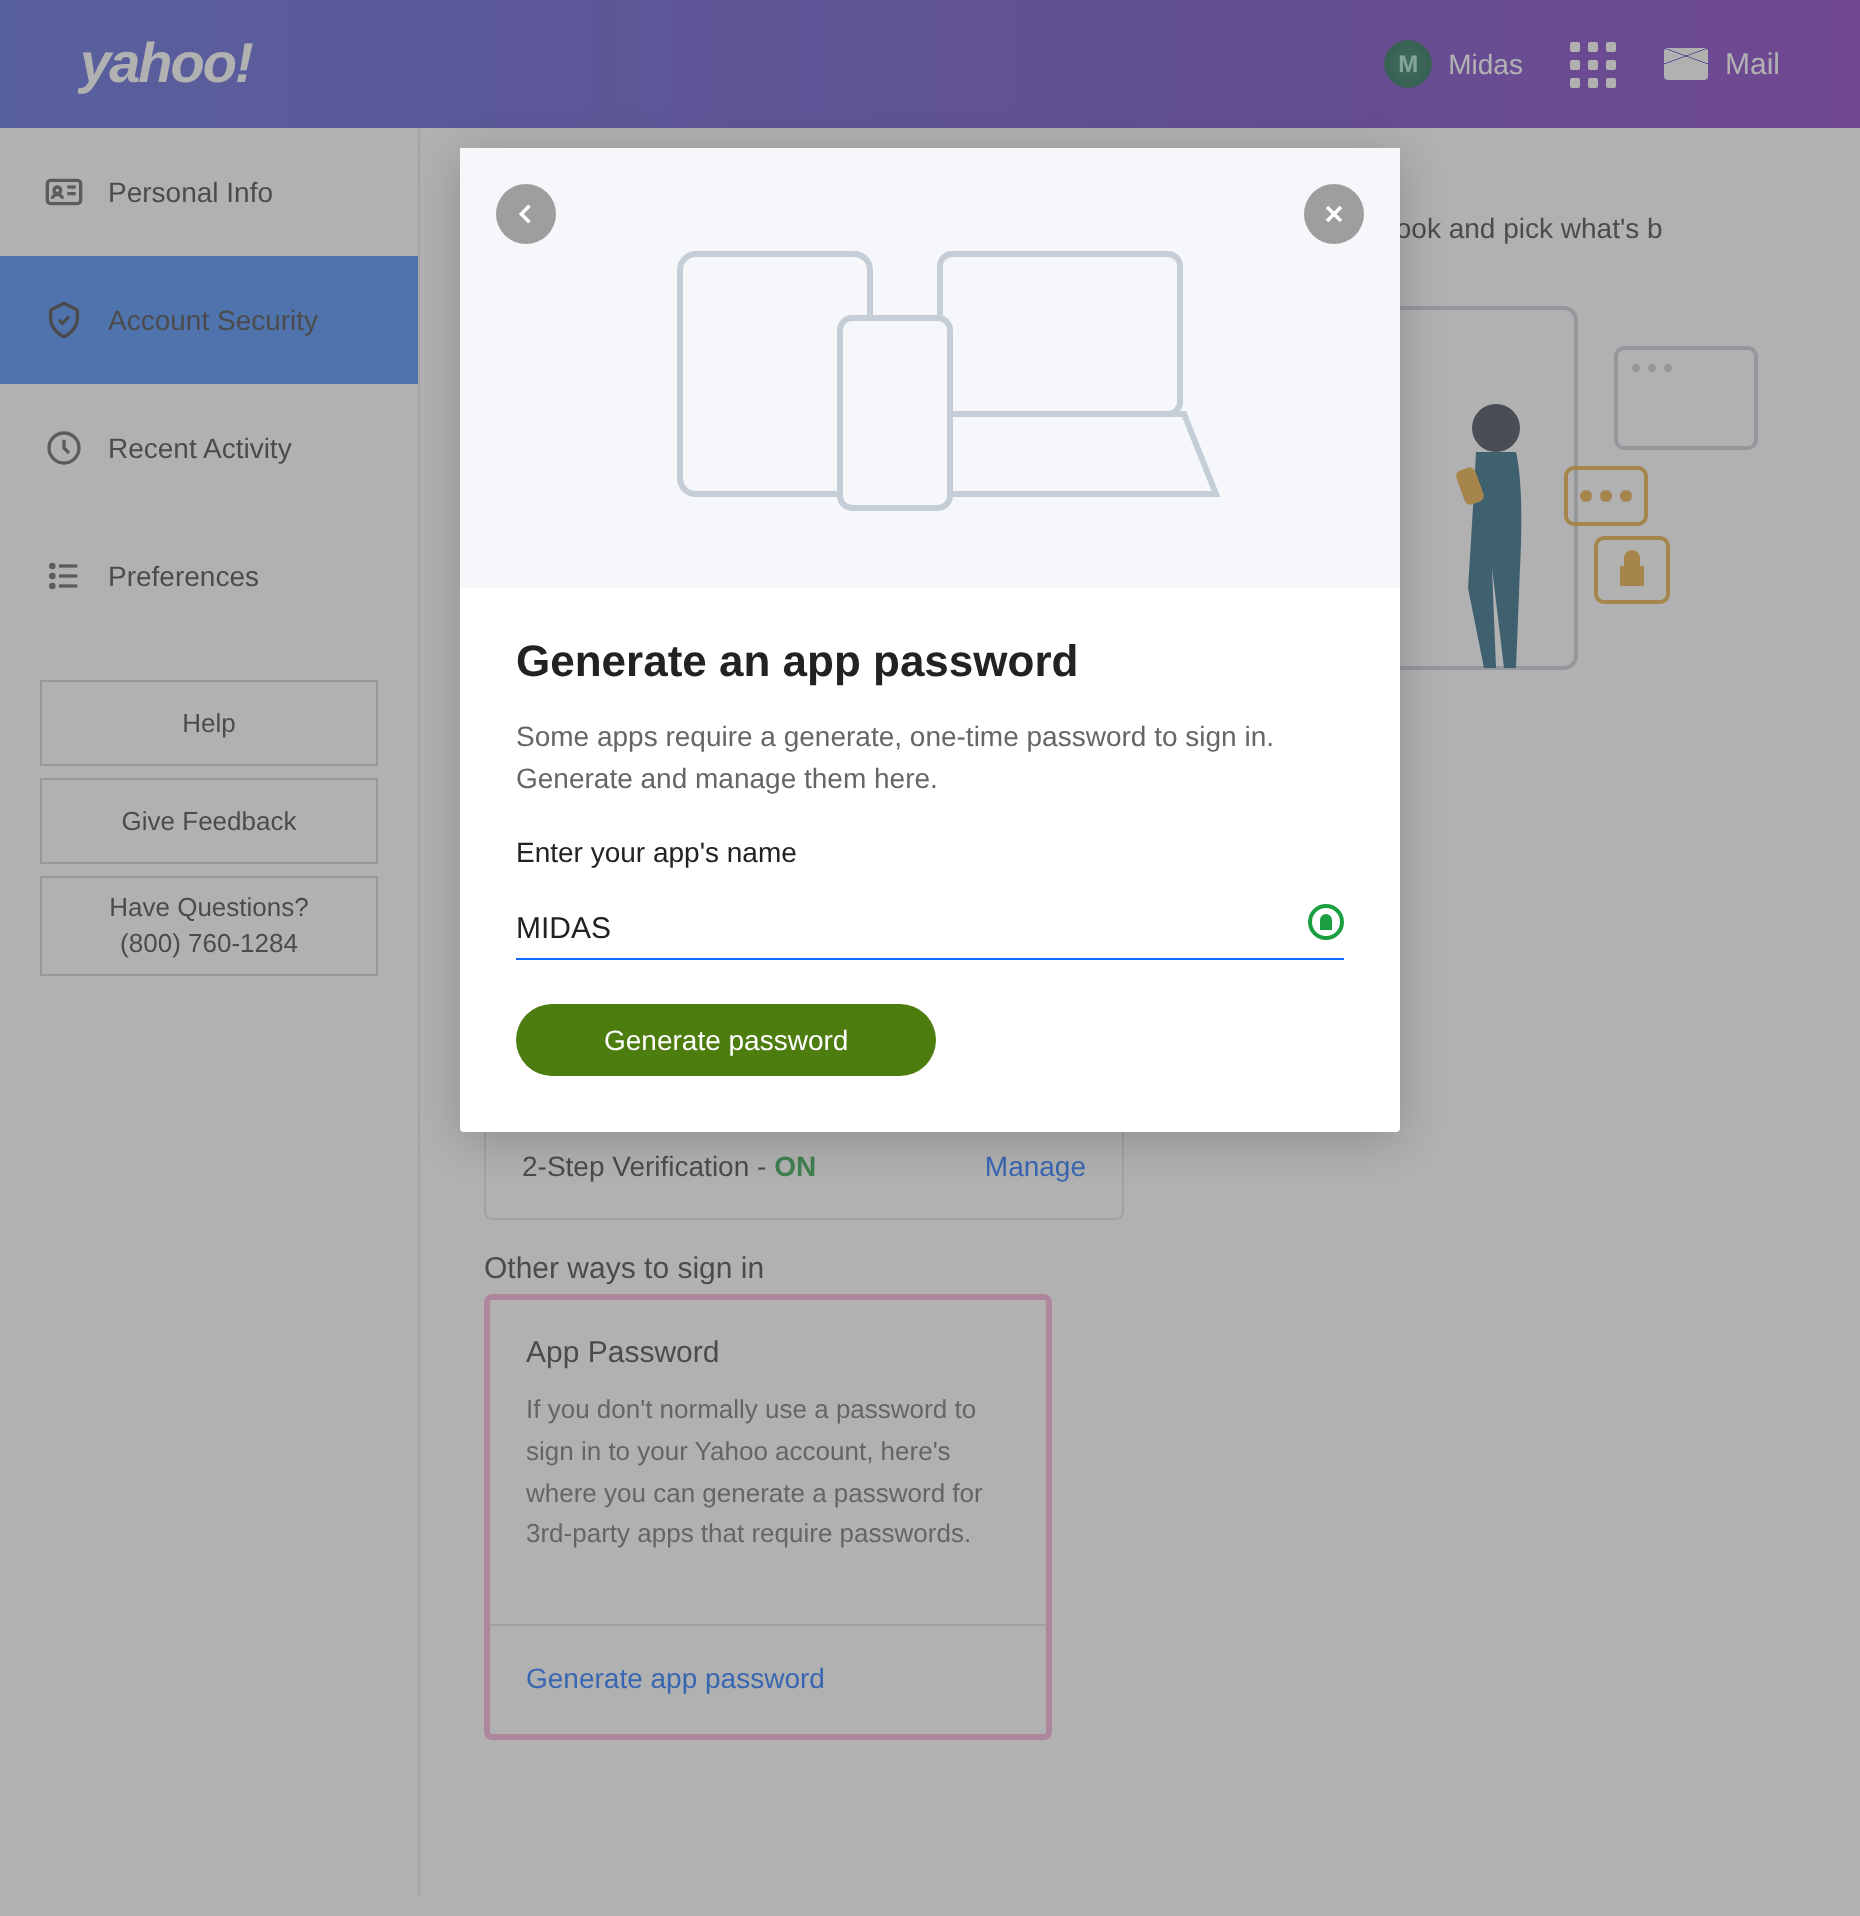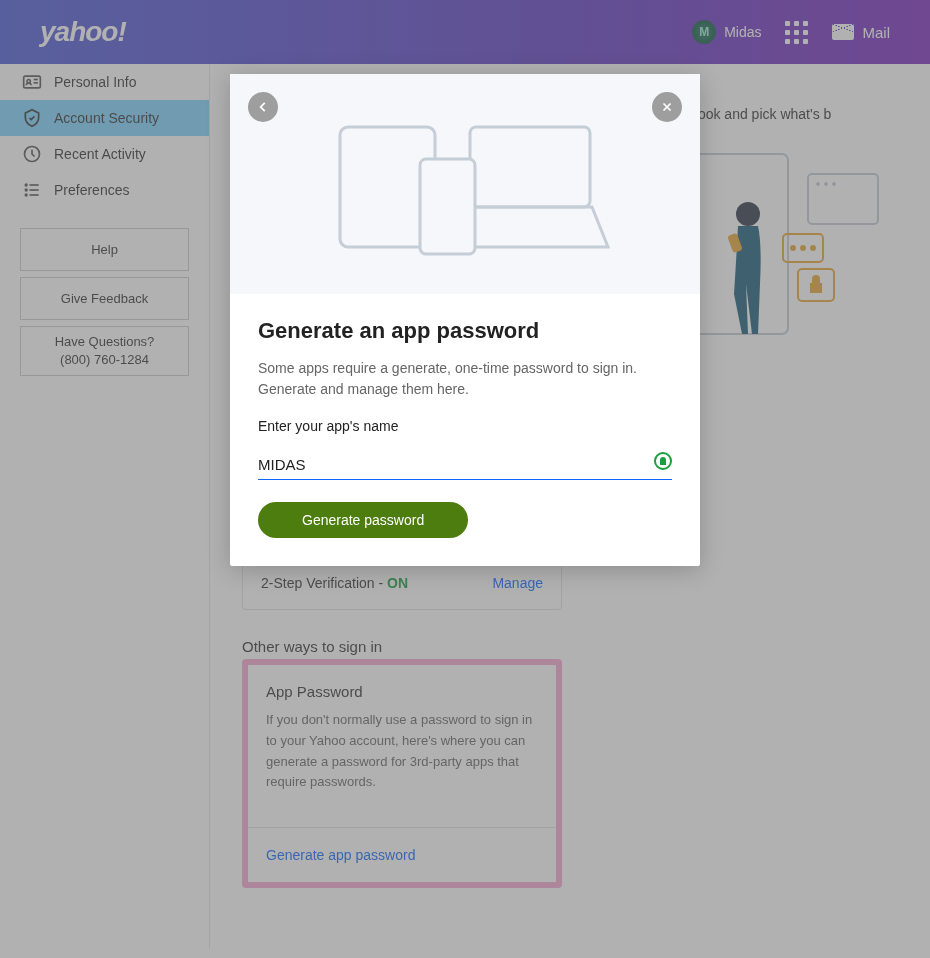--- a/index.html
+++ b/index.html
@@ -11,43 +11,43 @@
     .user-area { display: flex; align-items: center; gap: 8px; color: #fff; font-size: 14px; }
     .avatar { width: 24px; height: 24px; border-radius: 50%; background: radial-gradient(circle, #1a7a5e 0%, #0d4a38 100%); display: flex; align-items: center; justify-content: center; color: #a0e8d0; font-size: 12px; font-weight: bold; }
     .apps-grid { display: grid; grid-template-columns: repeat(3,5px); grid-template-rows: repeat(3,5px); gap: 4px; }
     .apps-grid span { background: #fff; border-radius: 1px; }
     .mail-link { display: flex; align-items: center; gap: 8px; color: #fff; font-size: 15px; }
     .mail-icon { width: 22px; height: 16px; background: #fff; border-radius: 2px; position: relative; }
     .mail-icon::after { content:''; position:absolute; top:0; left:0; right:0; height:8px; background: linear-gradient(to bottom right, transparent 48%, #5f3dc4 49%, #5f3dc4 51%, transparent 52%), linear-gradient(to bottom left, transparent 48%, #5f3dc4 49%, #5f3dc4 51%, transparent 52%); }
 
     .layout { display: flex; height: calc(958px - 74px); }
     .sidebar { width: 210px; background: #fff; border-right: 1px solid #e5e5e5; padding: 0; }
-    .nav-item { display: flex; align-items: center; gap: 12px; padding: 8px 22px; font-size: 14px; color: #333; cursor: pointer; }
-    .nav-item.active { background: #7dd3fc; font-weight: 400; }
+    .nav-item { display: flex; align-items: center; gap: 12px; padding: 22px 22px; font-size: 14px; color: #333; cursor: pointer; }
+    .nav-item.active { background: #3b82f6; font-weight: 400; }
     .nav-icon { width: 20px; height: 20px; flex-shrink: 0; }
     .sidebar-buttons { padding: 20px; }
     .sb-btn { width: 100%; border: 1px solid #ccc; background: #fff; padding: 13px 0; font-size: 13px; color: #333; margin-bottom: 6px; cursor: pointer; text-align: center; }
     .sb-btn.tall { padding: 6px 0; line-height: 1.4; }
 
     .main { flex: 1; padding: 40px 32px; position: relative; color: #333; }
     .main-top { position: relative; }
     .illustration { position: absolute; right: 0; top: 40px; width: 220px; height: 220px; }
     .page-desc { font-size: 14px; color: #333; max-width: 640px; line-height: 1.5; }
     
     .card { border: 1px solid #e0e0e0; border-radius: 4px; margin-top: 16px; width: 320px; }
     .card-section { padding: 18px; }
     .card-section + .card-section { border-top: 1px solid #e0e0e0; }
     .card-label { font-size: 14px; color: #333; margin-bottom: 4px; }
     .card-row { display: flex; justify-content: space-between; align-items: center; font-size: 14px; }
     .link { color: #0f69ff; font-size: 14px; cursor: pointer; }
     .on { color: #1a9e3f; font-weight: bold; }
     .small-grey { color: #666; font-size: 13px; }
     
-    .section-title { font-size: 15px; color: #333; margin-top: 28px; margin-bottom: 4px; }
-    .ap-card { border: 6px solid #f9a8d4; border-radius: 4px; width: 320px; }
+    .section-title { font-size: 15px; color: #333; margin-top: 16px; margin-bottom: 4px; }
+    .ap-card { border: 3px solid #f9a8d4; border-radius: 4px; width: 284px; }
     .ap-inner { padding: 18px; }
     .ap-title { font-size: 15px; color: #333; margin-bottom: 10px; }
     .ap-desc { font-size: 13px; color: #666; line-height: 1.6; margin-bottom: 16px; }
     .ap-link-wrap { border-top: 1px solid #e0e0e0; padding: 18px; }
     
     .overlay { position: absolute; inset: 0; background: rgba(100,100,100,0.5); z-index: 10; }
     .modal { position: absolute; top: 74px; left: 50%; transform: translateX(-50%); width: 470px; background: #fff; z-index: 20; border-radius: 2px; box-shadow: 0 4px 24px rgba(0,0,0,0.2); }
     .modal-head { height: 220px; background: #f5f7fa; display: flex; align-items: center; justify-content: center; position: relative; }
     .modal-back, .modal-close { position: absolute; top: 18px; width: 30px; height: 30px; border-radius: 50%; background: #9e9e9e; display: flex; align-items: center; justify-content: center; cursor: pointer; }
     .modal-back { left: 18px; }

